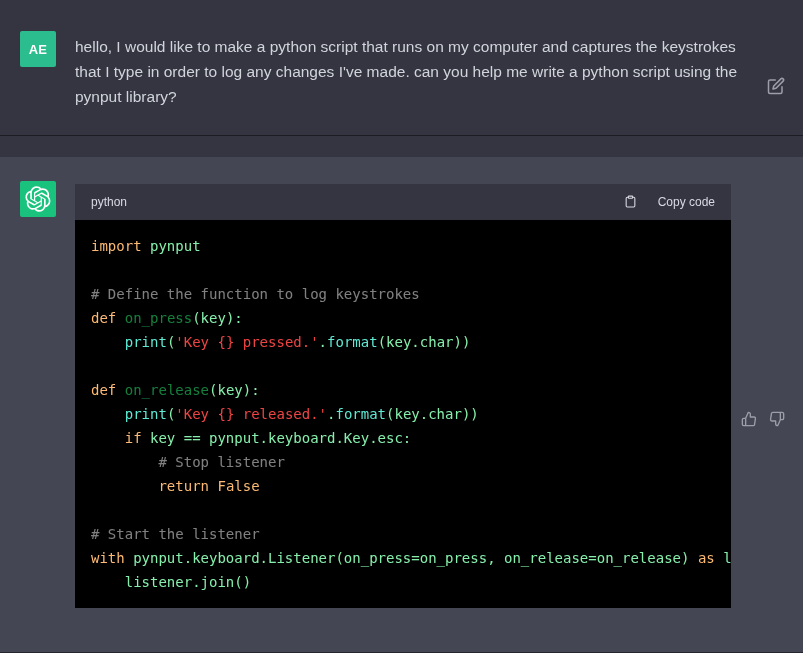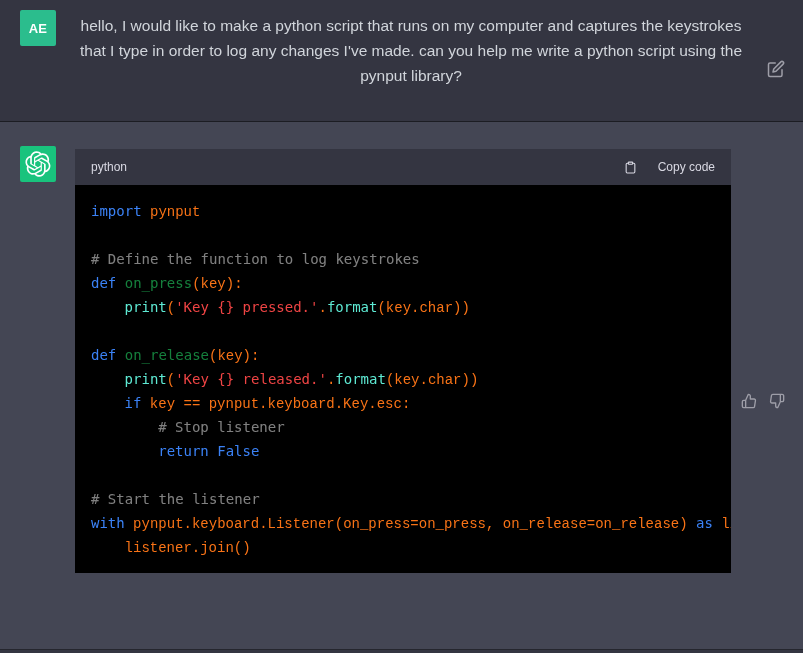--- a/index.html
+++ b/index.html
@@ -3,54 +3,54 @@
 <meta charset="utf-8">
 <style>
   html,body{margin:0;padding:0;}
   body{
     width:803px;height:653px;overflow:hidden;
     background:#343541;
     font-family:"Liberation Sans",sans-serif;
     display:flex;flex-direction:column;
     -webkit-font-smoothing:antialiased;
   }
-  .row{display:flex;box-sizing:border-box;gap:19px;padding:10px 18px 0 20px;}
+  .row{display:flex;box-sizing:border-box;gap:19px;padding:10px 18px 0 20px;margin-top:21px;}
   .row.user{height:122px;background:#343541;border-bottom:1px solid rgba(0,0,0,.45);}
   .row.assistant{height:528px;background:#444654;border-bottom:1px solid rgba(0,0,0,.45);padding-top:24px;}
   .bottom-strip{flex:1;background:#343541;}
 
   .avatar{width:36px;height:36px;border-radius:2px;flex:0 0 36px;
     display:flex;align-items:center;justify-content:center;}
   .avatar.user-avatar{background:#2bbd8d;color:#fff;font-size:13px;font-weight:600;letter-spacing:.3px;}
   .avatar.assistant-avatar{background:#19c37d;color:#fff;}
 
   .msg-col{flex:1;min-width:0;padding-top:3px;}
-  .msg-text{color:#d1d5db;font-size:15.5px;line-height:25px;max-width:672px;margin:0;text-align:center;}
+  .msg-text{color:#d1d5db;font-size:15.5px;line-height:25px;max-width:672px;margin:0;}
   .assistant .msg-text{line-height:28px;margin-bottom:23px;}
   .inline-code{font-weight:700;color:#ececf1;}
 
   .actions{flex:0 0 auto;display:flex;gap:12px;color:#9e9ea8;padding-top:6px;}
   .icon-btn{background:none;border:none;padding:0;margin:0;color:#9e9ea8;cursor:pointer;line-height:0;}
 
   .code-block{width:656px;border-radius:0;overflow:hidden;background:#000;}
   .code-header{height:36px;background:#343541;display:flex;align-items:center;
     justify-content:space-between;padding:0 16px;box-sizing:border-box;}
   .code-lang{color:#d9d9e3;font-size:12px;}
   .copy-btn{display:flex;align-items:center;gap:21px;background:none;border:none;
     color:#d9d9e3;font-size:12px;font-family:"Liberation Sans",sans-serif;cursor:pointer;padding:0;}
   .code-body{padding:14px 16px;height:360px;box-sizing:content-box;overflow:hidden;}
   .code-content{font-family:"DejaVu Sans Mono","Liberation Mono",monospace;
     font-size:14px;line-height:24px;white-space:pre;color:#fff;}
   .code-line{height:24px;}
-  .tok-kw{color:#3b82f6;}
+  .tok-kw{color:#fdba74;}
   .tok-bi{color:#5eead4;}
   .tok-fn{color:#15803d;}
   .tok-str{color:#ef4444;}
   .tok-cm{color:rgba(255,255,255,.5);}
-  .tok-pl{color:#f97316;font-family:Liberation Mono, monospace;}
+  .tok-pl{color:#86efac;}
 </style>
 </head>
 <body>
 
 <div class="row user">
   <div class="avatar user-avatar">
     <span>AE</span>
   </div>
   <div class="msg-col">
     <p class="msg-text">hello, I would like to make a python script that runs on my computer and captures the keystrokes that I type in order to log any changes I've made. can you help me write a python script using the pynput library?</p>

